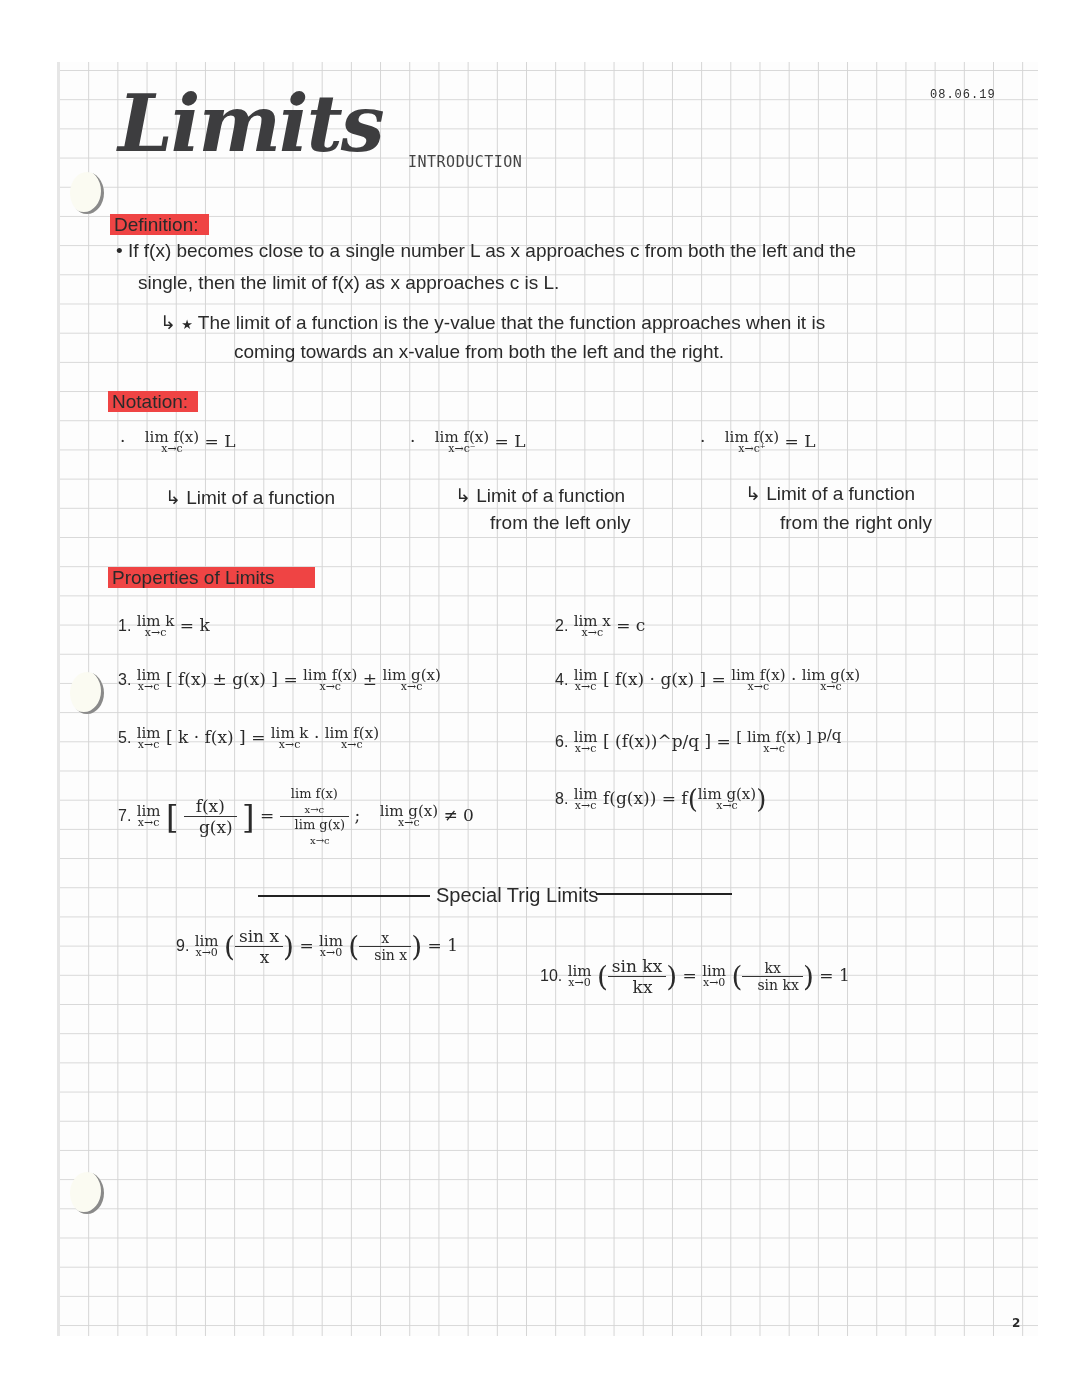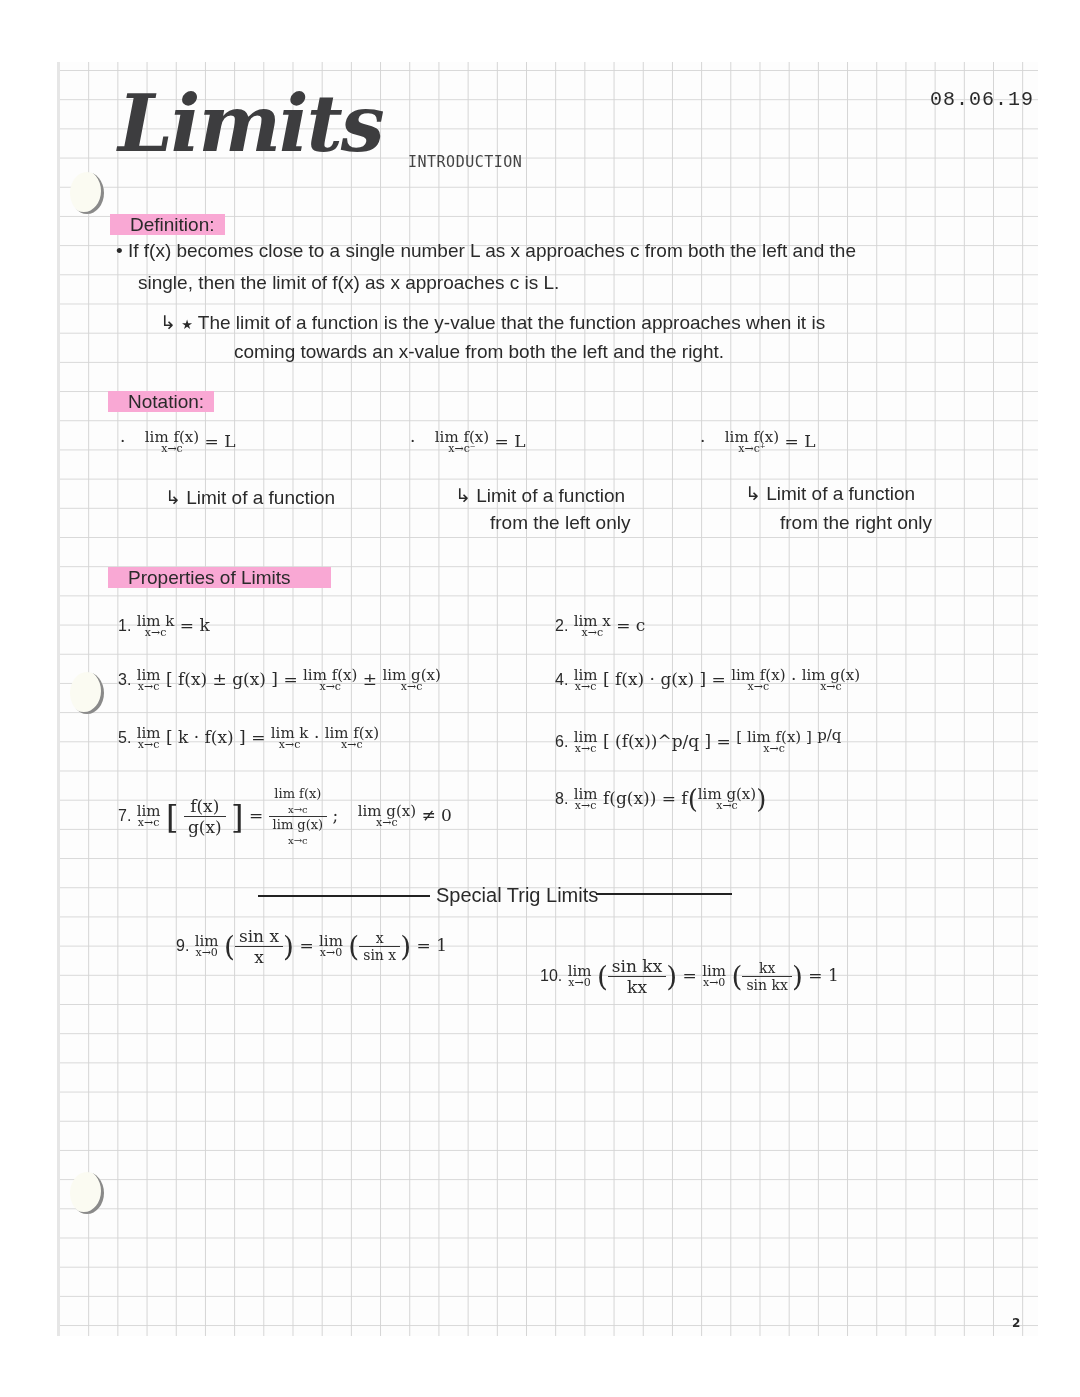--- a/index.html
+++ b/index.html
@@ -15,31 +15,31 @@
     background-position:-1px 8px;
     border-left:3px solid #e6e6e6;
   }
   .hole { position:absolute; width:34px; height:42px; border-radius:50%;
           background:#fbfbf2; box-shadow:-3px -2px 0 0 #8a8a8a inset; }
   .abs { position:absolute; white-space:nowrap; }
   .title { font-family:"DejaVu Serif", serif; font-style:italic; font-weight:bold;
            font-size:78px; color:#3d3d3f; letter-spacing:-2px; }
   .subtitle { font-family:"DejaVu Sans Mono", monospace; font-size:15px; color:#444;
               letter-spacing:0.5px; }
-  .date { font-family:"Liberation Mono", monospace; font-size:20px; letter-spacing:1px; }
+  .date { font-family:"Liberation Mono", monospace; font-size:12px; letter-spacing:1px; }
   .hand { font-family:"Liberation Sans", sans-serif; font-size:19px; color:#2a2a2a; }
-  .hl { background:#f9a8d4; padding:0 10px 0 20px;text-align:center; }
+  .hl { background:#ef4444; padding:0 10px 0 4px;text-align:center; }
   .math { font-family:"DejaVu Serif", serif; font-size:17px; color:#2a2a2a; }
   .sub { font-size:11px; display:block; text-align:center; margin-top:-3px; }
   .limstack { display:inline-block; vertical-align:middle; text-align:center; line-height:1.05; }
   .limstack .top { font-size:15px; display:block; }
   .num { font-family:"Liberation Sans", sans-serif; font-size:16px; }
   .frac { display:inline-block; vertical-align:middle; text-align:center; }
   .frac .n { display:block; border-bottom:1.5px solid #333; padding:0 4px; }
-  .frac .d { display:block; padding:0 4px; }
+  .frac .d { display:block; padding:0 4px;margin-left:11px; }
   .big { font-size:32px; font-weight:200; vertical-align:middle; }
   .rule { position:absolute; height:1.5px; background:#222; }
   .pageno { font-family:"DejaVu Sans", sans-serif; font-weight:bold; font-size:12px; }
 </style>
 </head>
 <body>
 
 <div class="page"></div>
 
 <div class="hole" style="left:70px; top:172px;"></div>

